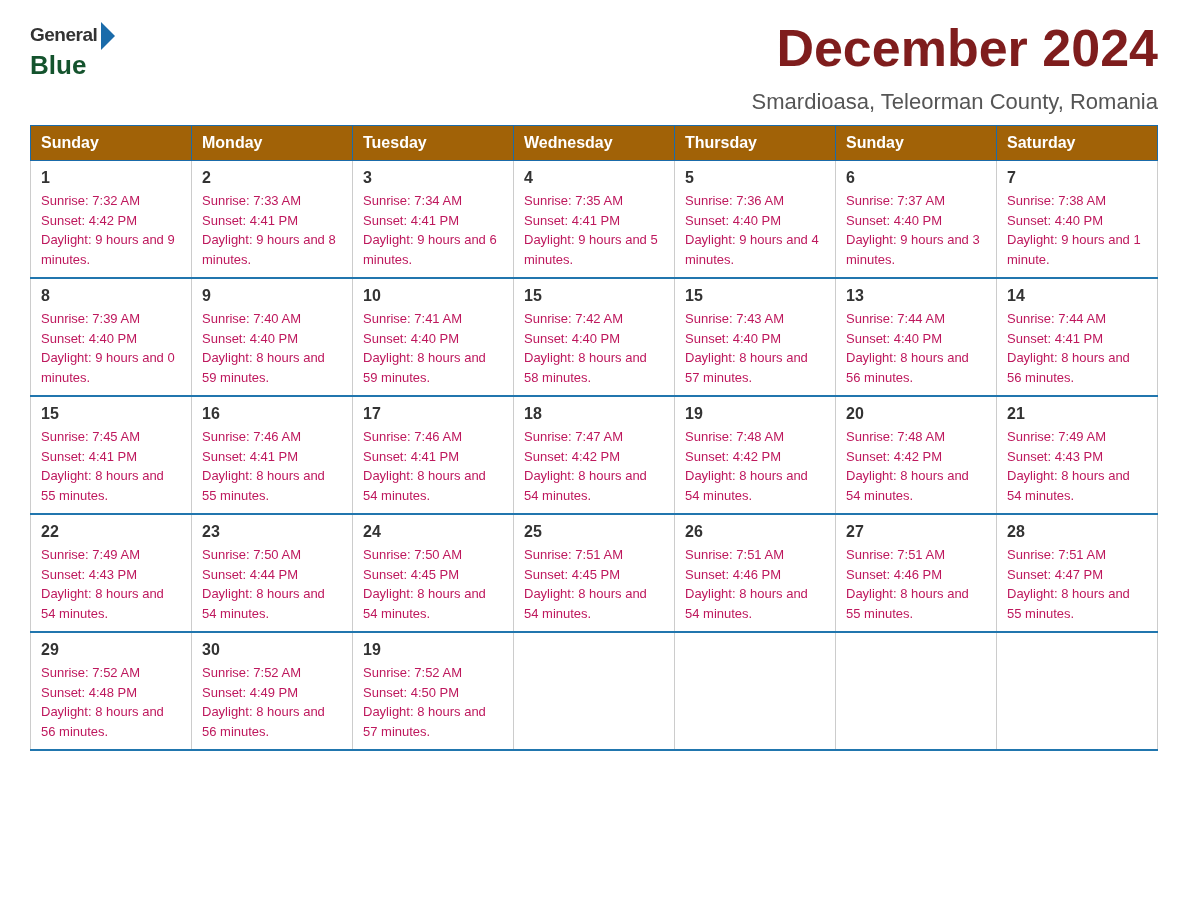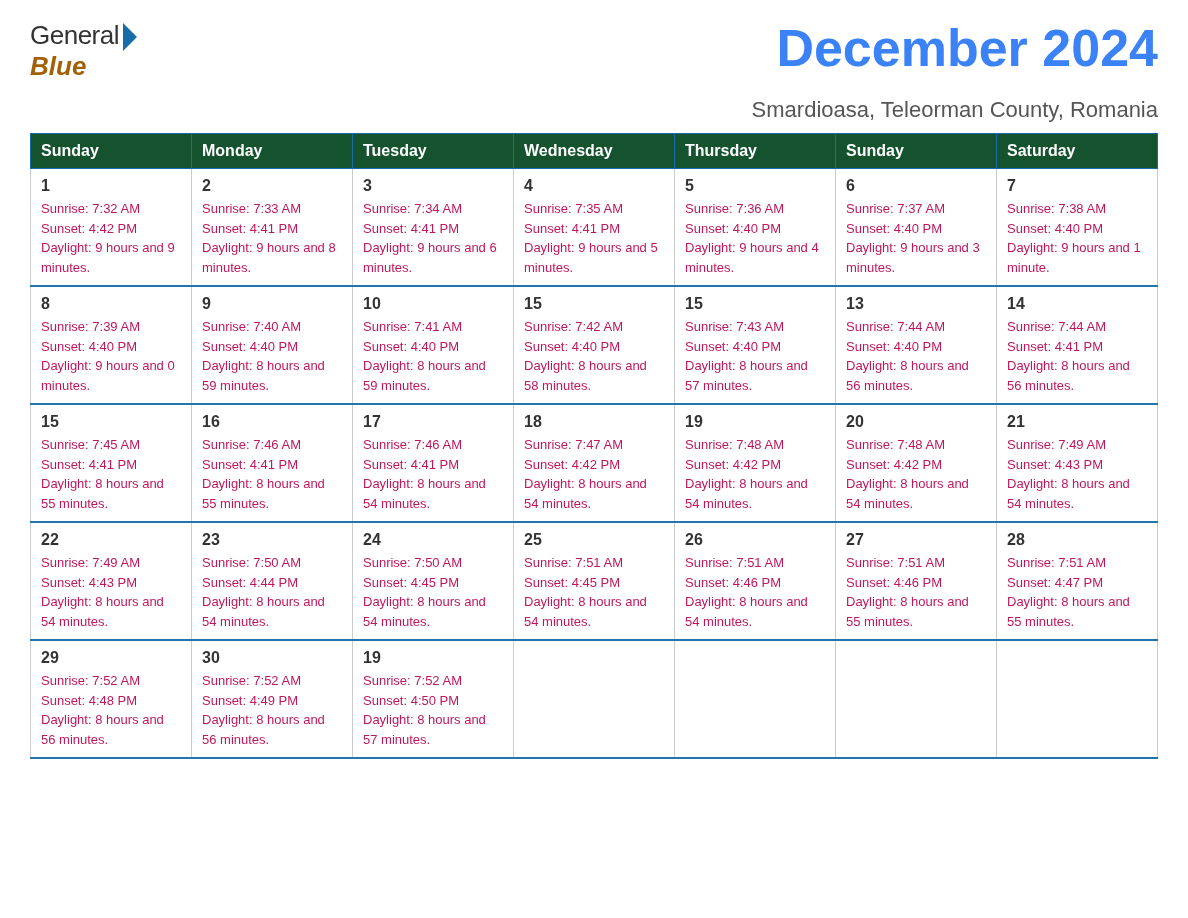--- a/index.html
+++ b/index.html
@@ -19,62 +19,61 @@
     .logo {
       display: flex;
       flex-direction: column;
       align-items: flex-start;
     }
     .logo-top {
       display: flex;
       align-items: center;
     }
     .logo-general {
-      font-size: 26px;
-      font-weight: normal;
+      font-size: 19px;
+      font-weight: bold;
       color: #333;
       letter-spacing: -0.5px;
     }
     .logo-arrow {
       width: 0;
       height: 0;
       border-left: 14px solid #1a6baa;
       border-top: 14px solid transparent;
       border-bottom: 14px solid transparent;
       margin-left: 4px;
       margin-top: 2px;
     }
     .logo-blue {
       font-size: 26px;
       font-weight: bold;
-      color: #a16207;
+      color: #14532d;
       margin-left: 4px;
-      font-style: italic;
     }
     .title-area {
       text-align: right;
     }
     .month-title {
       font-size: 52px;
       font-weight: bold;
-      color: #3b82f6;
+      color: #7f1d1d;
       line-height: 1.1;
     }
     .location-title {
       font-size: 22px;
       color: #555;
-      margin-top: 20px;
+      margin-top: 12px;
     }
     table {
       width: 100%;
       border-collapse: collapse;
       margin-top: 10px;
     }
     thead tr th {
-      background-color: #14532d;
+      background-color: #a16207;
       color: #fff;
       font-size: 16px;
       font-weight: bold;
       padding: 8px 10px;
       text-align: left;
       border: 1px solid #1a6baa;
     }
     tbody tr td {
       border: 1px solid #ccc;
       vertical-align: top;

